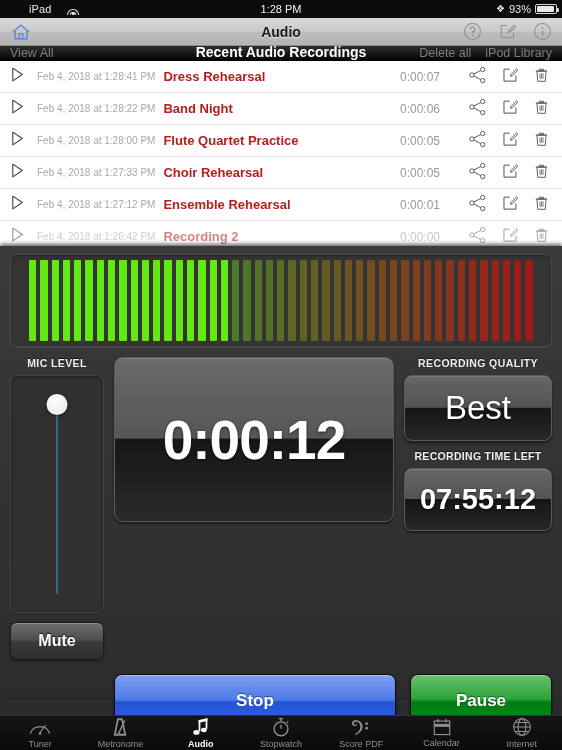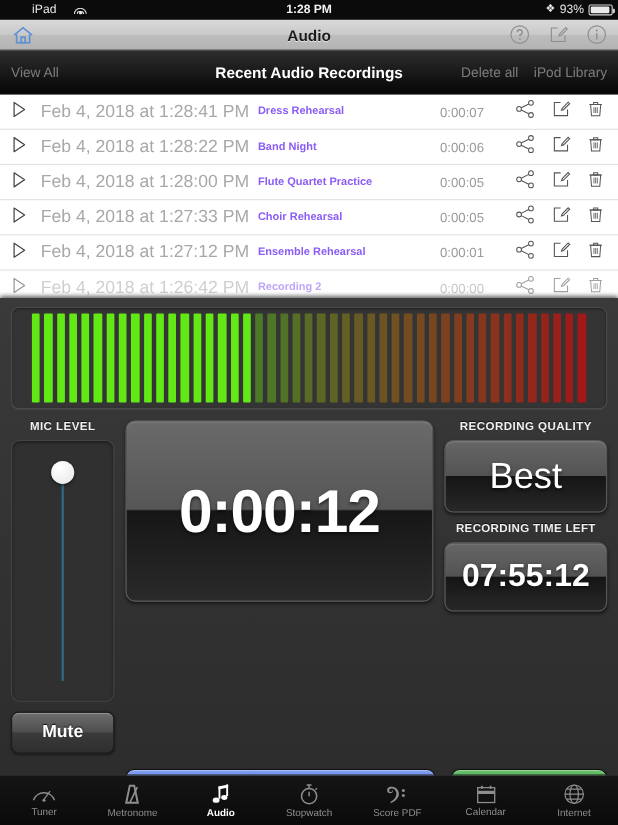--- a/index.html
+++ b/index.html
@@ -11,34 +11,34 @@
     -webkit-font-smoothing:antialiased;
   }
   #app { position:relative; width:562px; height:750px; overflow:hidden; }
 
   
   .statusbar {
     height:18px; background:#0b0b0b; color:#e8e8e8;
     display:flex; align-items:center; font-size:11px; padding:0 5px;
     position:relative;
   }
-  .sb-left { display:flex; align-items:flex-start; gap:16px;padding-left:24px; }
+  .sb-left { display:flex; align-items:flex-end; gap:16px;padding-left:24px; }
   .sb-device { font-size:11px; letter-spacing:0.1px; }
   .wifi { position:relative; width:12px; height:10px; }
   .wifi i {
     position:absolute; bottom:0; left:50%; transform:translateX(-50%);
     border:1.4px solid #e8e8e8; border-bottom:none;
     border-radius:50% 50% 0 0 / 100% 100% 0 0;
   }
   .wifi i:nth-child(1){ width:12px; height:6px; }
   .wifi i:nth-child(2){ width:7px;  height:3.5px; }
   .wifi i:nth-child(3){ width:2.5px; height:2.5px; background:#e8e8e8; border-radius:50%; border:none; }
   .sb-center {
     position:absolute; left:0; right:0; text-align:center;
-    font-size:11px; font-weight:bold; color:#f2f2f2;
+    font-size:11px; font-weight:normal; color:#f2f2f2;
   }
   .sb-right {
     margin-left:auto; display:flex; align-items:center; gap:4px;
     position:relative; z-index:2;
   }
   .bt { font-size:10px; line-height:1; }
   .batt-pct { font-size:11px; }
   .batt {
     width:22px; height:10px; border:1px solid #d8d8d8; border-radius:2px;
     position:relative; padding:1px;
@@ -60,41 +60,41 @@
     position:absolute; left:0; right:0; text-align:center;
     font-size:14px; font-weight:bold; color:#1a1a1a;
     text-shadow:0 1px 0 rgba(255,255,255,.7);
   }
   .nav-right { margin-left:auto; display:flex; align-items:center; gap:16px; z-index:2; }
   .nav-icon { width:19px; height:19px; display:block; }
   .home-icon { width:22px; height:20px; z-index:2; }
 
   
   .listheader {
-    height:40px; background:linear-gradient(to bottom,#2e2e2e,#050505);
-    position:relative; display:flex; align-items:center; padding:0 10px;
+    height:15px; background:linear-gradient(to bottom,#2e2e2e,#050505);
+    position:relative; display:flex; align-items:flex-end; padding:0 10px;
     border-bottom:1px solid #000;
   }
   .lh-title {
     position:absolute; left:0; right:0; text-align:center;
     font-size:14px; font-weight:bold; color:#fff;
   }
   .lh-btn { font-size:12.5px; color:#7d7d7d; z-index:2; }
   .lh-right { margin-left:auto; display:flex; gap:14px; z-index:2; }
 
   
   .list { background:#fff; height:185px; overflow:hidden; position:relative; }
   .row {
     height:32px; display:flex; align-items:center;
     border-bottom:1px solid #e2e2e2; padding:0 12px 0 10px;
   }
   .play-ico { flex:0 0 auto; margin-right:12px; }
-  .row-date { font-size:16px; color:#a8a8a8; white-space:nowrap; }
+  .row-date { font-size:10px; color:#a8a8a8; white-space:nowrap; }
   .row-name {
-    font-size:10px; font-weight:bold; color:#8b5cf6; margin-left:8px; white-space:nowrap;
+    font-size:13px; font-weight:bold; color:#b91c1c; margin-left:8px; white-space:nowrap;
   }
   .row-dur {
     margin-left:auto; font-size:12px; color:#9a9a9a; white-space:nowrap; padding-right:14px;
   }
   .row-ico { flex:0 0 auto; margin-left:14px; }
   .row.partial { opacity:.55; }
 
   
   .recorder {
     position:relative;
@@ -186,21 +186,21 @@
     flex:1 1 auto;
     background:linear-gradient(to bottom,#7e9ef0 0%,#4e7ae6 48%,#2354d8 52%,#2f63e0 100%);
   }
   .btn-pause {
     width:142px;
     background:linear-gradient(to bottom,#68c06a 0%,#2ea33a 46%,#017c12 52%,#039016 100%);
   }
 
   
   .tabbar {
-    position:absolute; bottom:0; left:0; right:0; height:46px;
+    position:absolute; bottom:0; left:0; right:0; height:35px;
     background:linear-gradient(to bottom,#151515 0%,#0a0a0a 100%);
     border-top:1px solid #303030;
     display:flex;
   }
   .tab {
     flex:1 1 0; display:flex; flex-direction:column; align-items:center;
     justify-content:center; gap:2px; color:#8e8e8e;
   }
   .tab.active { color:#ffffff; }
   .tab-label { font-size:9px; }

